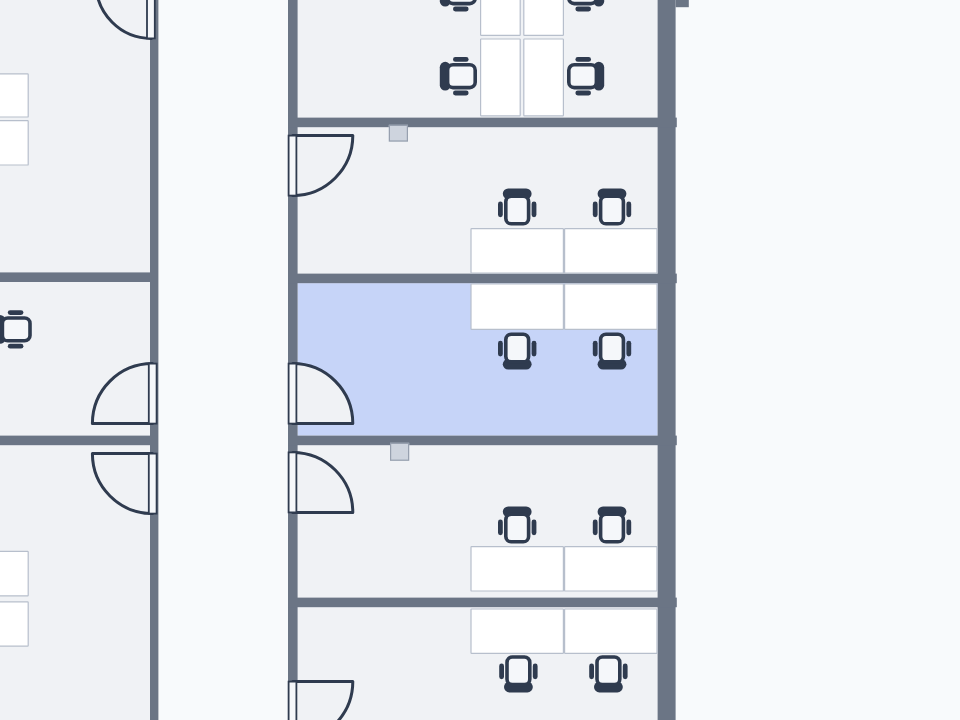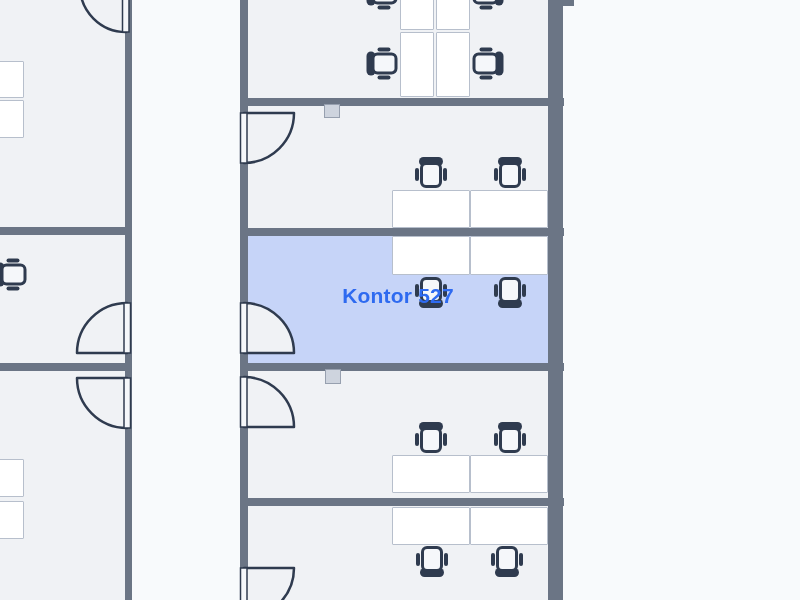--- a/index.html
+++ b/index.html
@@ -166,15 +166,14 @@
       <div class="arm l"></div>
       <div class="arm r"></div>
     </div>
   <div class="chair r-up" style="left:493px;top:546px">
       <div class="back"></div>
       <div class="seat"></div>
       <div class="arm l"></div>
       <div class="arm r"></div>
     </div>
 
-  <div class="room-label" style="color: rgb(46, 106, 240);">Kontor 527</div>
 
 </div>
 
 </body></html>

